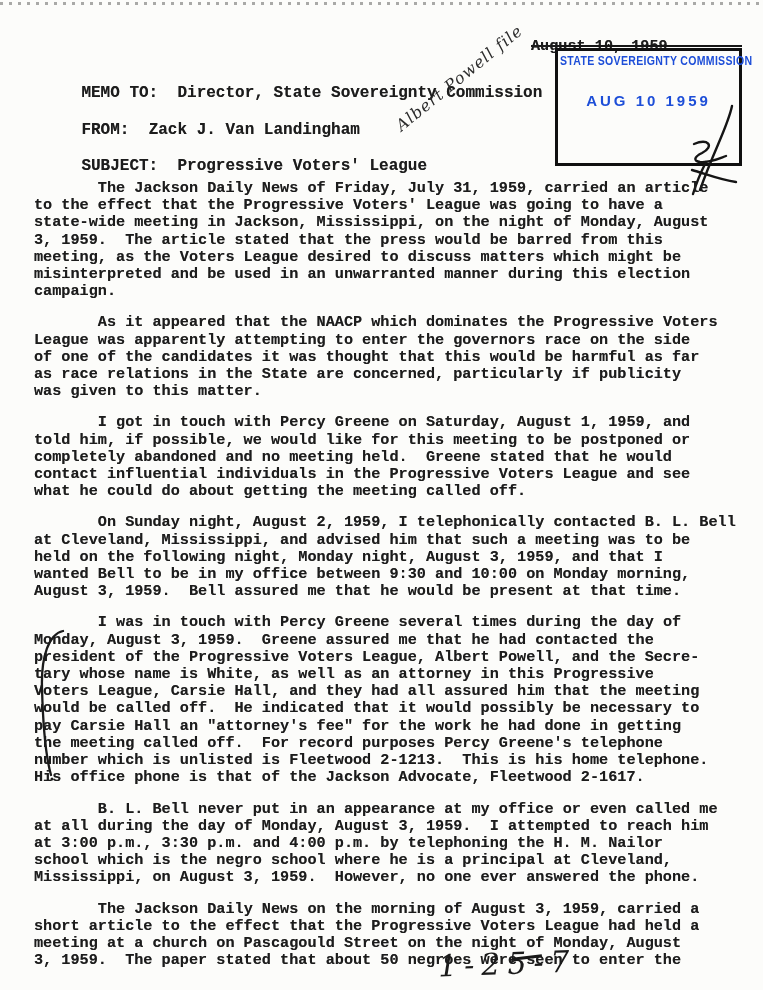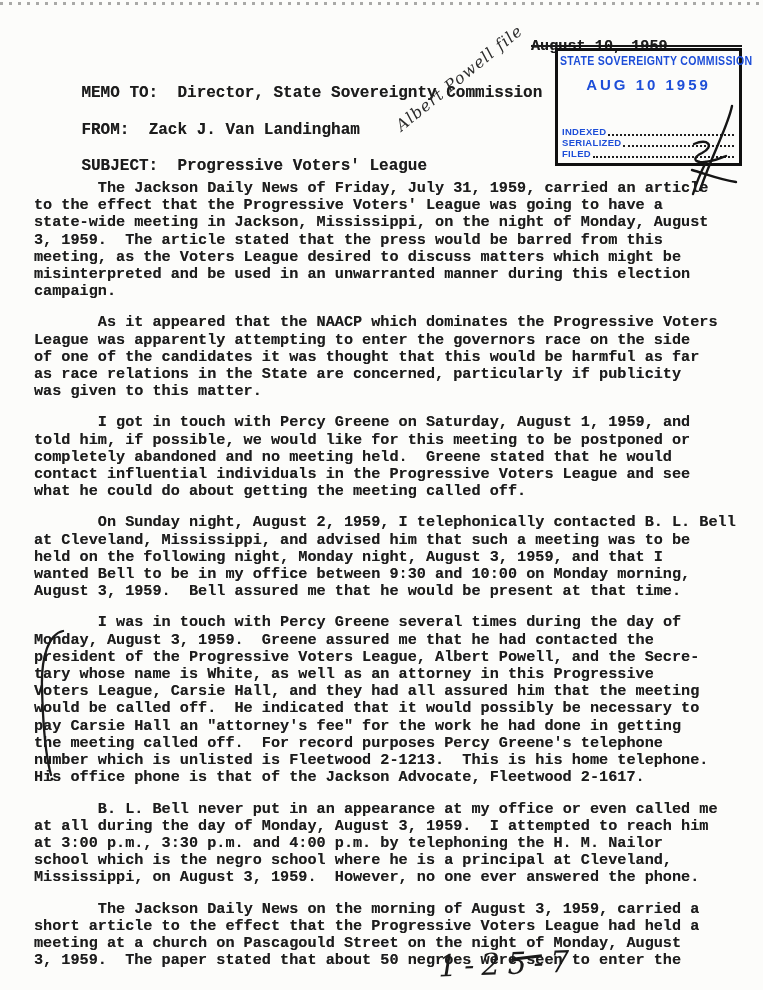--- a/index.html
+++ b/index.html
@@ -33,21 +33,21 @@
     position:absolute;left:555px;top:48px;width:187px;height:118px;
     border:3px solid #101010;background:transparent;
     font-family:"Liberation Sans",sans-serif;color:#1d4ed8;
     box-sizing:border-box;
   }
   .stamp-title{
     margin:2px 0 0 2px;font-size:13.5px;font-weight:bold;white-space:nowrap;
     transform:scaleX(.78);transform-origin:left center;letter-spacing:.4px;
   }
   .stamp-date{
-    margin-top:8px;text-align:center;
+    margin-top:24px;text-align:center;
     font-size:15px;font-weight:bold;letter-spacing:3px;white-space:nowrap;
   }
   .stamp-fields{position:absolute;left:4px;right:4px;bottom:4px;}
   .stamp-row{display:flex;align-items:flex-end;height:11px;}
   .stamp-label{font-size:9.5px;font-weight:bold;letter-spacing:.3px;line-height:10px;}
   .leader{flex:1;border-bottom:2px dotted #1d1d1d;margin:0 1px 1px 2px;height:1px;}
   .stamp-marks{position:absolute;left:648px;top:104px;width:100px;height:92px;}
   
   .hline{position:absolute;left:43px;font-size:16px;font-weight:bold;white-space:pre;
          text-shadow:0 0 .5px rgba(20,20,20,.55);}
@@ -85,34 +85,20 @@
 <div class="page">
 
   <div class="top-dots"></div>
 
   <div class="typed-date">August 10, 1959</div>
   <div class="date-strike"></div>
 
   <div class="stamp">
     <div class="stamp-title">STATE SOVEREIGNTY COMMISSION</div>
     <div class="stamp-date">AUG 10 1959</div>
-    <div class="stamp-fields">
-      <div class="stamp-row">
-        <span class="stamp-label">INDEXED</span>
-        <span class="leader"></span>
-      </div>
-      <div class="stamp-row">
-        <span class="stamp-label">SERIALIZED</span>
-        <span class="leader"></span>
-      </div>
-      <div class="stamp-row">
-        <span class="stamp-label">FILED</span>
-        <span class="leader"></span>
-      </div>
-    </div>
   </div>
 
   <svg class="stamp-marks" viewBox="0 0 100 92">
     <g fill="none" stroke="#151515" stroke-width="2.4" stroke-linecap="round">
       <path d="M84 2 C80 22 66 46 52 86"></path>
       <path d="M46 40 C60 34 67 42 54 49 C46 53 45 57 52 58 C62 59 70 55 78 52"></path>
       <path d="M44 66 C58 70 72 76 88 78"></path>
       <path d="M58 58 C52 70 48 80 45 90"></path>
     </g>
   </svg>

